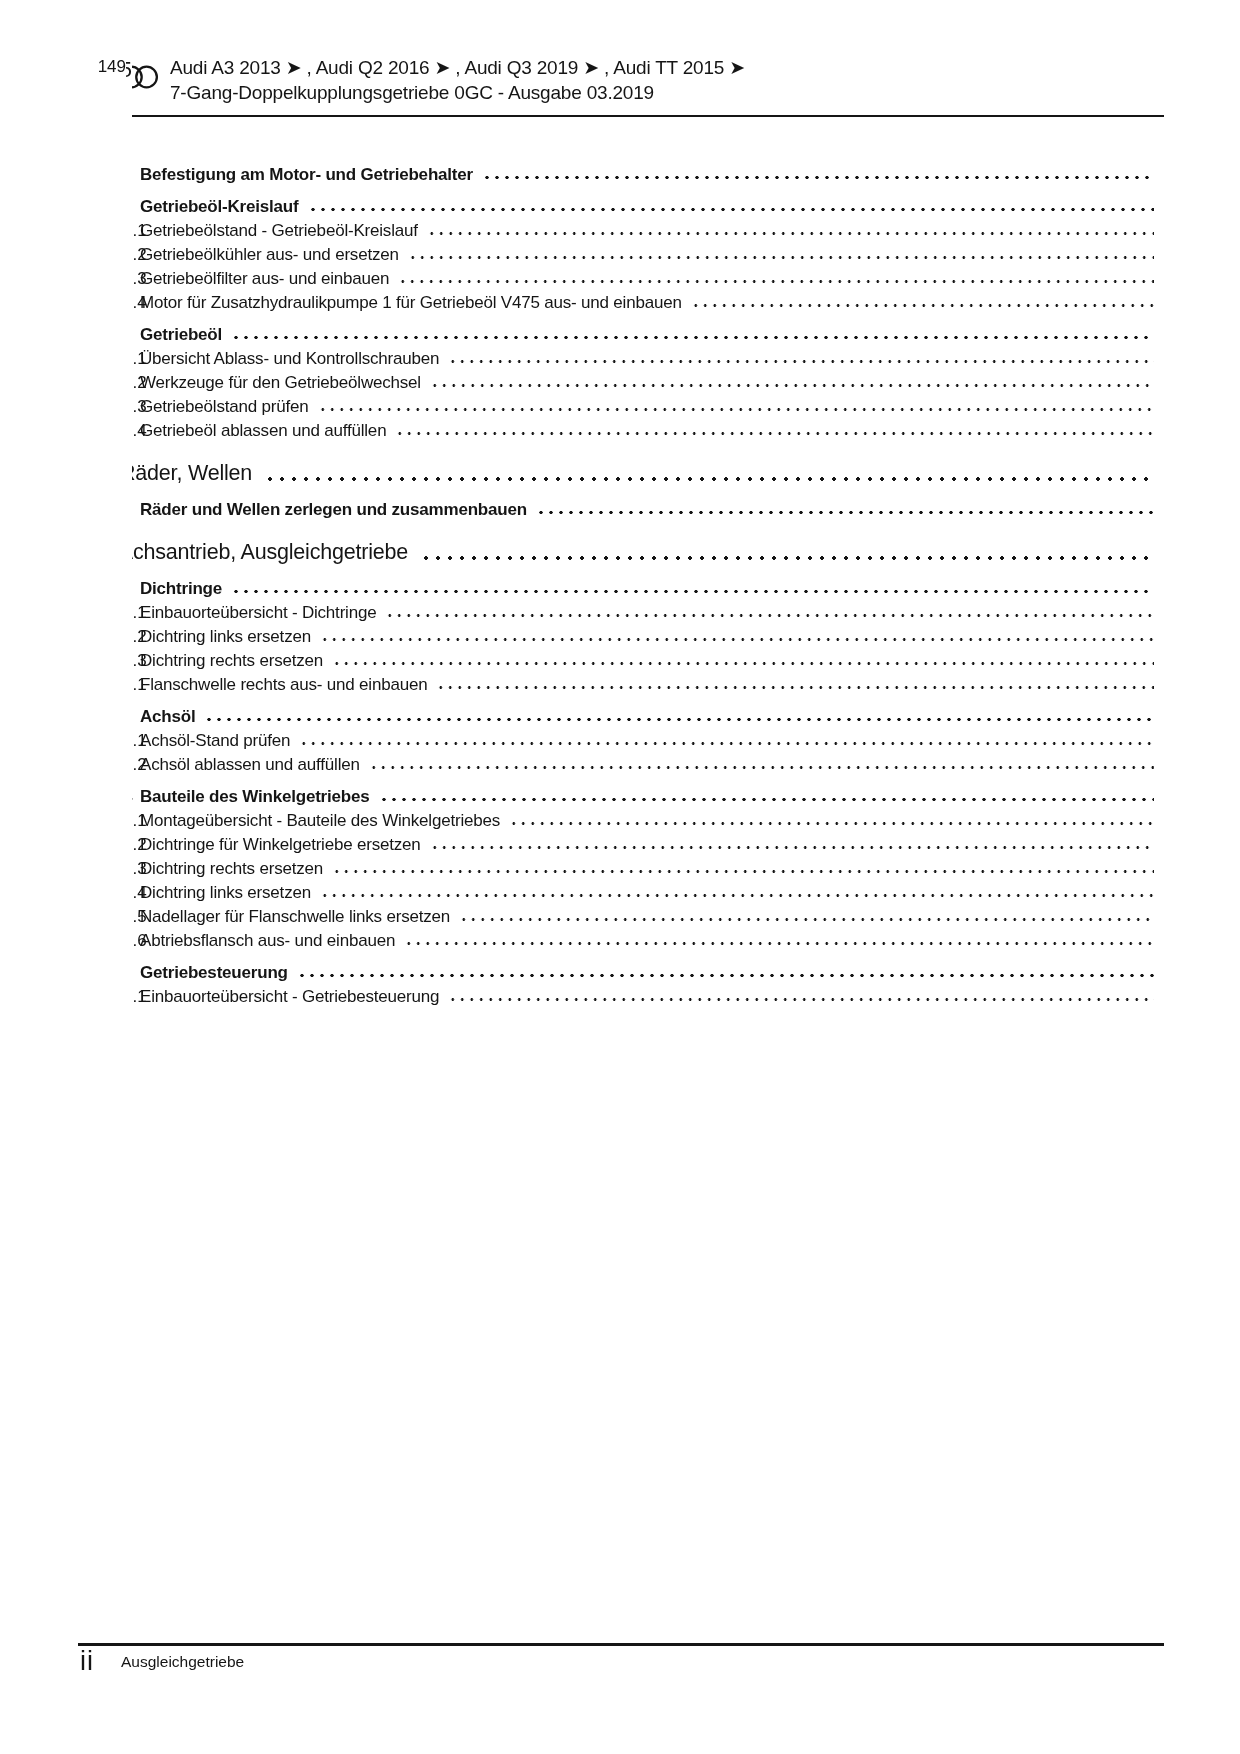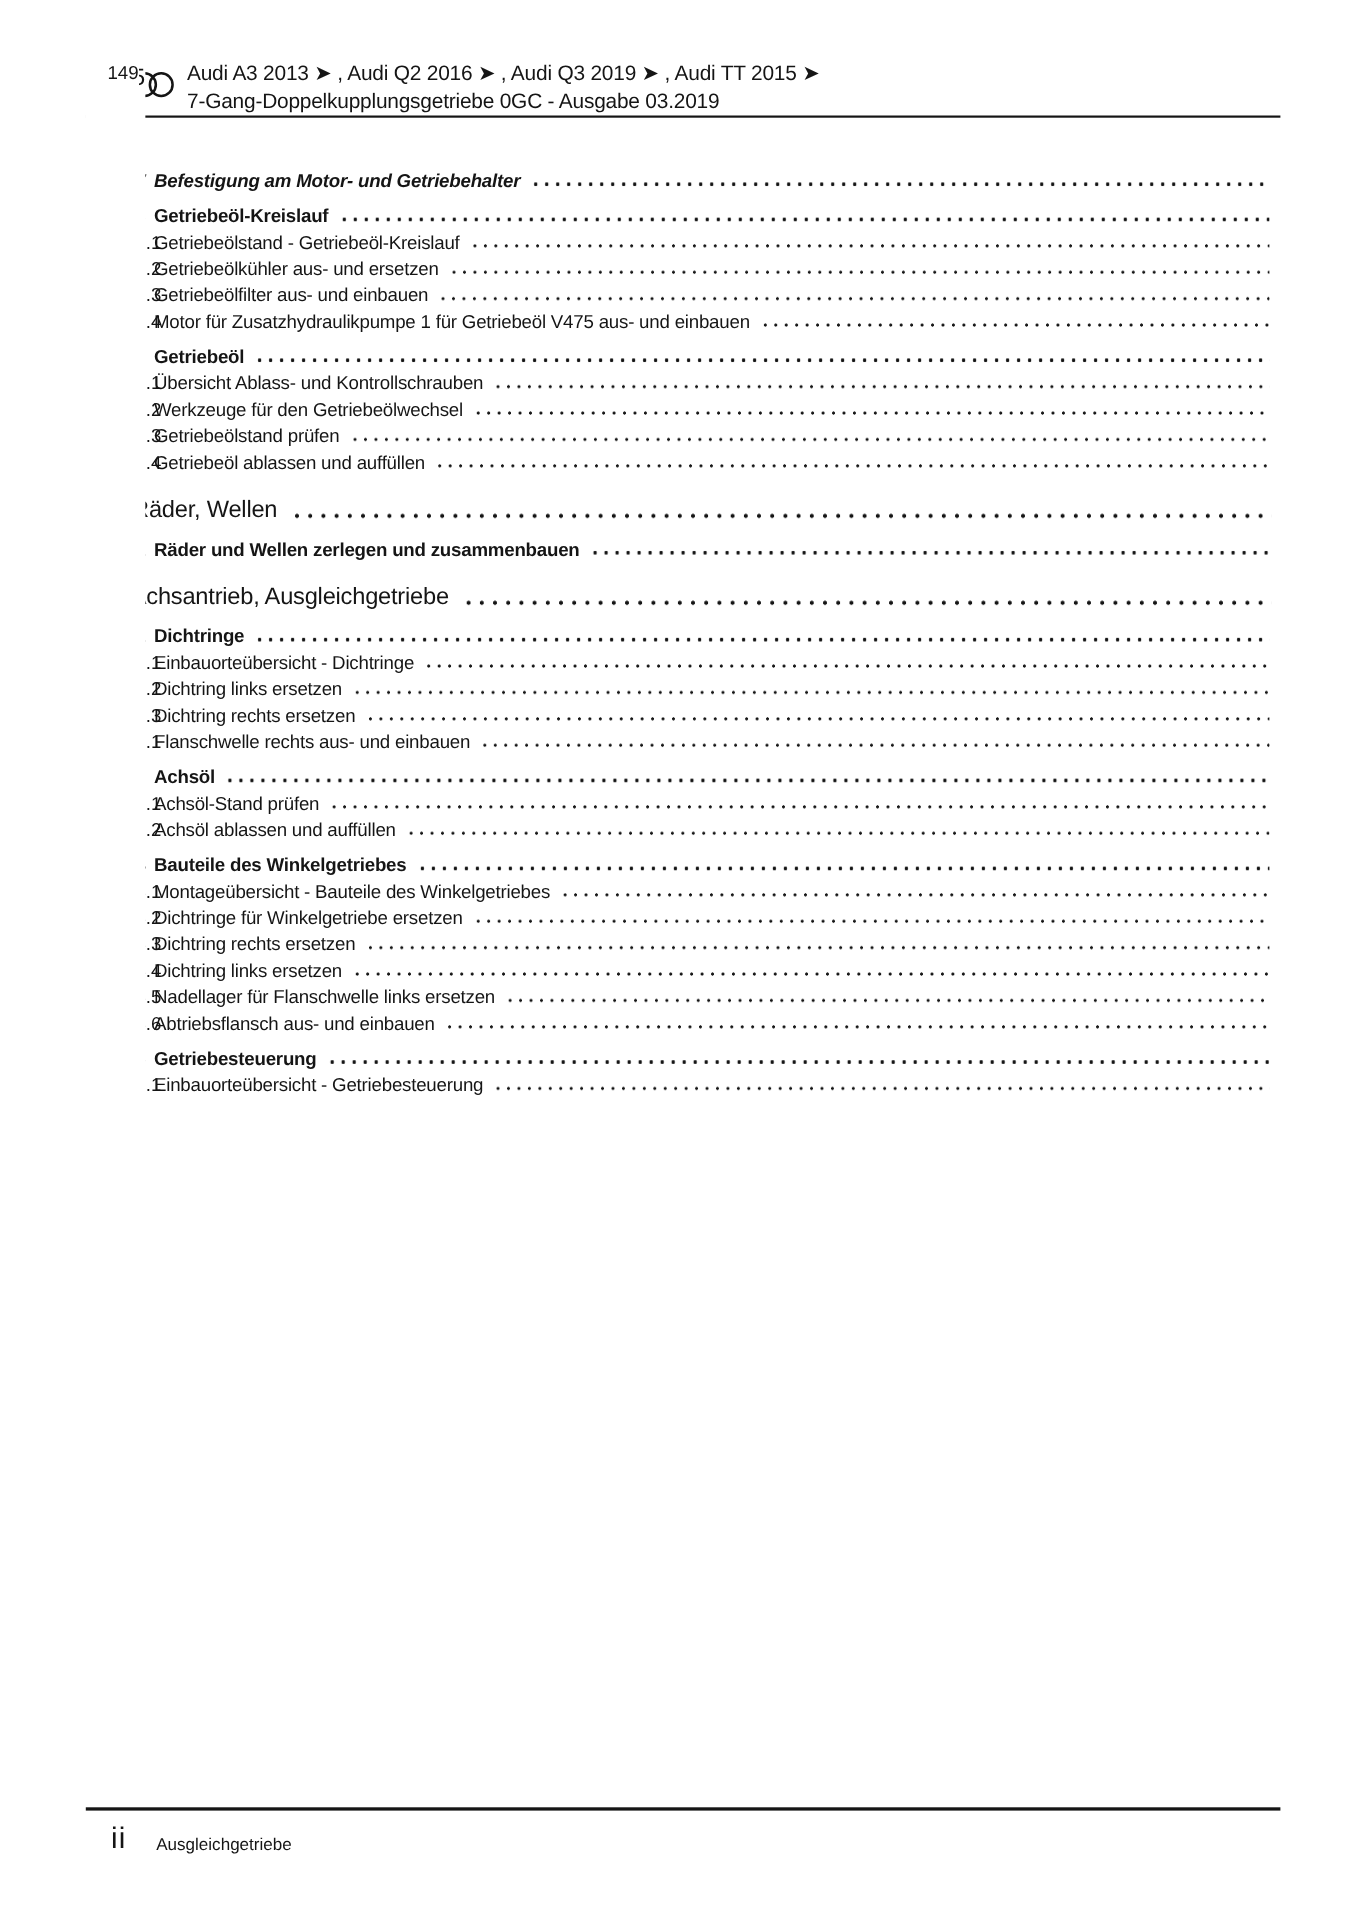--- a/index.html
+++ b/index.html
@@ -14,21 +14,21 @@
     position: absolute; inset: 0;
     width: 1240px; height: 1754px;
     background: #fff;
   }
   .content { 
     position: absolute;
     left: 78px; right: 76px; top: 55px;
   }
 
   
-  .header { position: relative; padding-left: 92px; }
+  .header { position: relative; padding-left: 92px; padding-bottom: 10px; }
   .audi-logo { position: absolute; left: 11px; top: 8px; width: 70px; height: 28px; }
   .audi-logo svg { width: 100%; height: 100%; }
   .header-line { font-size: 19px; line-height: 25px; letter-spacing: -0.2px; white-space: nowrap; }
   .header-rule { border-bottom: 2px solid #151515; }
 
   
   .toc { padding-top: 46px; }
   .row { display: flex; align-items: baseline; min-height: 23px; line-height: 23px; }
   .row .num {
     width: 62px; flex: 0 0 62px;
@@ -46,37 +46,37 @@
   }
   .row .page { flex: 0 0 48px; width: 48px; text-align: right; font-size: 17px; }
 
   .row.section { margin-top: 9px; }
   .row.section .num, .row.section .title, .row.section .page { font-weight: bold; }
   .row.section .leader {
     background-image: radial-gradient(circle, #151515 1.45px, transparent 1.9px);
     background-size: 10px 5px;
   }
   .row.sub { margin-top: 1px; }
-  .row:first-child { margin-top: 0; font-style: italic; }
+  .row:first-child { margin-top: 0; }
 
   .row.chapter { margin-top: 16px; min-height: 31px; line-height: 31px; }
   .row.chapter .title { font-size: 21.5px; letter-spacing: -0.2px; }
   .row.chapter .page { font-size: 21.5px; flex-basis: 54px; width: 54px; }
   .row.chapter .leader {
     height: 6px; margin: 0 8px 7px 12px;
     background-image: radial-gradient(circle, #151515 1.6px, transparent 2.1px);
     background-size: 12px 6px;
   }
 
   
   .footer {
     position: absolute; left: 78px; right: 76px; top: 1643px;
   }
   .footer-rule { border-bottom: 3px solid #151515; }
-  .footer-line { display: flex; align-items: flex-end; padding-top: 10px; padding-left: 2px; margin-left: 21px; }
+  .footer-line { display: flex; align-items: center; padding-left: 2px; }
   .footer-pagenum { font-size: 27px; letter-spacing: 1px; }
   .footer-label { font-size: 15.5px; margin-left: 27px; }
 </style>
 </head>
 <body>
 
 <div class="page">
 
   <div class="content">
     <div class="header">

